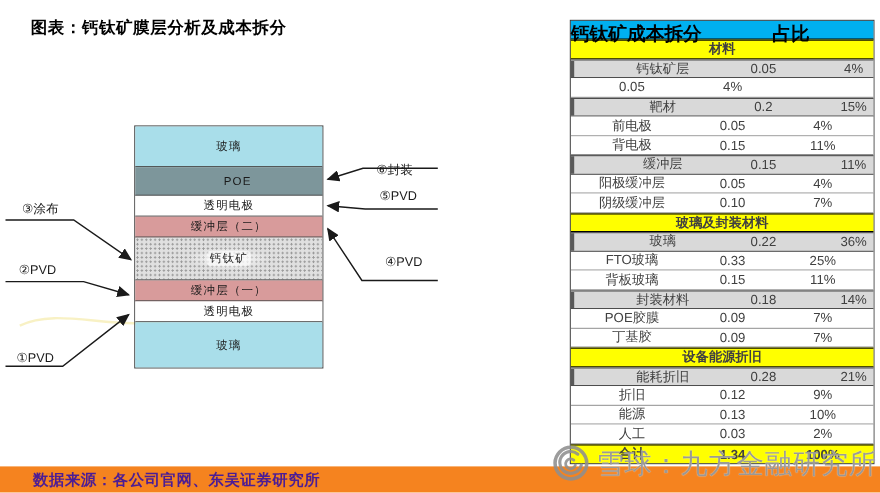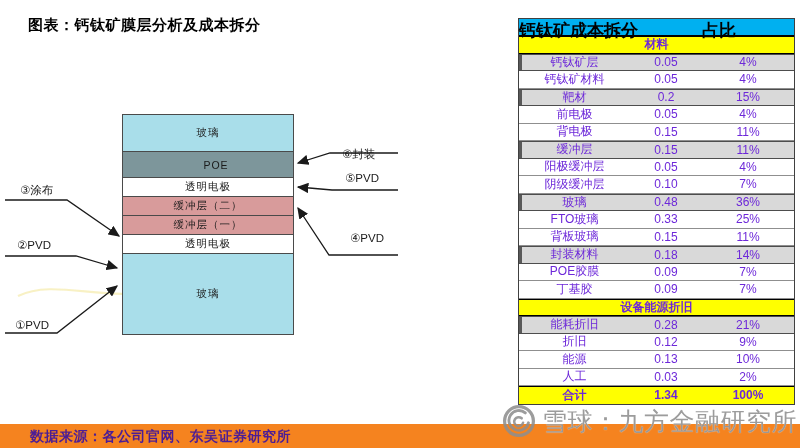--- a/index.html
+++ b/index.html
@@ -39,27 +39,27 @@
     position:absolute;left:518px;top:18px;width:277px;box-sizing:border-box;
     border:1px solid #404040;background:#fff;
   }
   .t-header{
     display:grid;grid-template-columns:183px 92px;height:17px;box-sizing:border-box;
     background:#00b0f0;border-bottom:1px solid #000;align-items:center;text-align:left;
     font-size:17px;font-weight:700;color:#000;
   }
   .t-row{
     display:grid;grid-template-columns:111px 72px 92px;height:17.5px;box-sizing:border-box;
-    align-items:center;text-align:center;font-size:12px;color:#6d28d9;
+    align-items:center;text-align:center;font-size:12px;color:#404040;
     border-bottom:1px solid #8f8f8f;background:#fff;
   }
   .t-row div{overflow:hidden;white-space:nowrap;}
   .kind-section{background:#ffff00;font-weight:700;border-top:1px solid #000;border-bottom:1px solid #000;}
   .kind-section .c-label{grid-column:1 / -1;}
-  .kind-subtotal{background:#d9d9d9;border-top:1px solid #4d4d4d;border-bottom:1px solid #4d4d4d;box-shadow:inset 3px 0 0 #595959;}
+  .kind-subtotal{background:#d9d9d9;border-top:1px solid #4d4d4d;border-bottom:1px solid #4d4d4d;box-shadow:inset 3px 0 0 #595959;padding-left:28px;}
   .kind-total{background:#ffff00;font-weight:700;border-top:1px solid #000;border-bottom:none;}
   
   .watermark{
     position:absolute;left:501px;top:403px;display:flex;align-items:center;gap:5px;z-index:6;
   }
   .watermark .wm-text{
     font-size:25px;font-weight:400;color:rgba(142,142,142,0.88);letter-spacing:0.5px;white-space:nowrap;
     text-shadow:0 0 1px rgba(255,255,255,0.8);
   }
   
@@ -100,20 +100,23 @@
       </div>
       <div class="layer type-poe" style="height: 26px; padding-left: 16px;">
         <span>POE</span>
       </div>
       <div class="layer type-electrode" style="height: 19px;">
         <span>透明电极</span>
       </div>
       <div class="layer type-buffer" style="height: 19px;">
         <span>缓冲层（二）</span>
       </div>
+      <div class="layer type-perovskite" style="height: 39px;">
+        <span>钙钛矿</span>
+      </div>
       <div class="layer type-buffer" style="height: 19px;">
         <span>缓冲层（一）</span>
       </div>
       <div class="layer type-electrode" style="height: 19px;">
         <span>透明电极</span>
       </div>
       <div class="layer type-glass">
         <span>玻璃</span>
       </div>
     </div>
@@ -136,21 +139,20 @@
 
     </div>
 
     <div class="t-row kind-subtotal">
       <div class="c-label">钙钛矿层</div>
       <div class="c-value">0.05</div>
       <div class="c-share">4%</div>
     </div>
 
     <div class="t-row kind-item">
-      <div class="c-label">钙钛矿材料</div>
       <div class="c-value">0.05</div>
       <div class="c-share">4%</div>
     </div>
 
     <div class="t-row kind-subtotal">
       <div class="c-label">靶材</div>
       <div class="c-value">0.2</div>
       <div class="c-share">15%</div>
     </div>
 
@@ -177,24 +179,28 @@
       <div class="c-value">0.05</div>
       <div class="c-share">4%</div>
     </div>
 
     <div class="t-row kind-item">
       <div class="c-label">阴级缓冲层</div>
       <div class="c-value">0.10</div>
       <div class="c-share">7%</div>
     </div>
 
+    <div class="t-row kind-section">
+      <div class="c-label">玻璃及封装材料</div>
+
+    </div>
 
     <div class="t-row kind-subtotal">
       <div class="c-label">玻璃</div>
-      <div class="c-value">0.48</div>
+      <div class="c-value">0.22</div>
       <div class="c-share">36%</div>
     </div>
 
     <div class="t-row kind-item">
       <div class="c-label">FTO玻璃</div>
       <div class="c-value">0.33</div>
       <div class="c-share">25%</div>
     </div>
 
     <div class="t-row kind-item">

